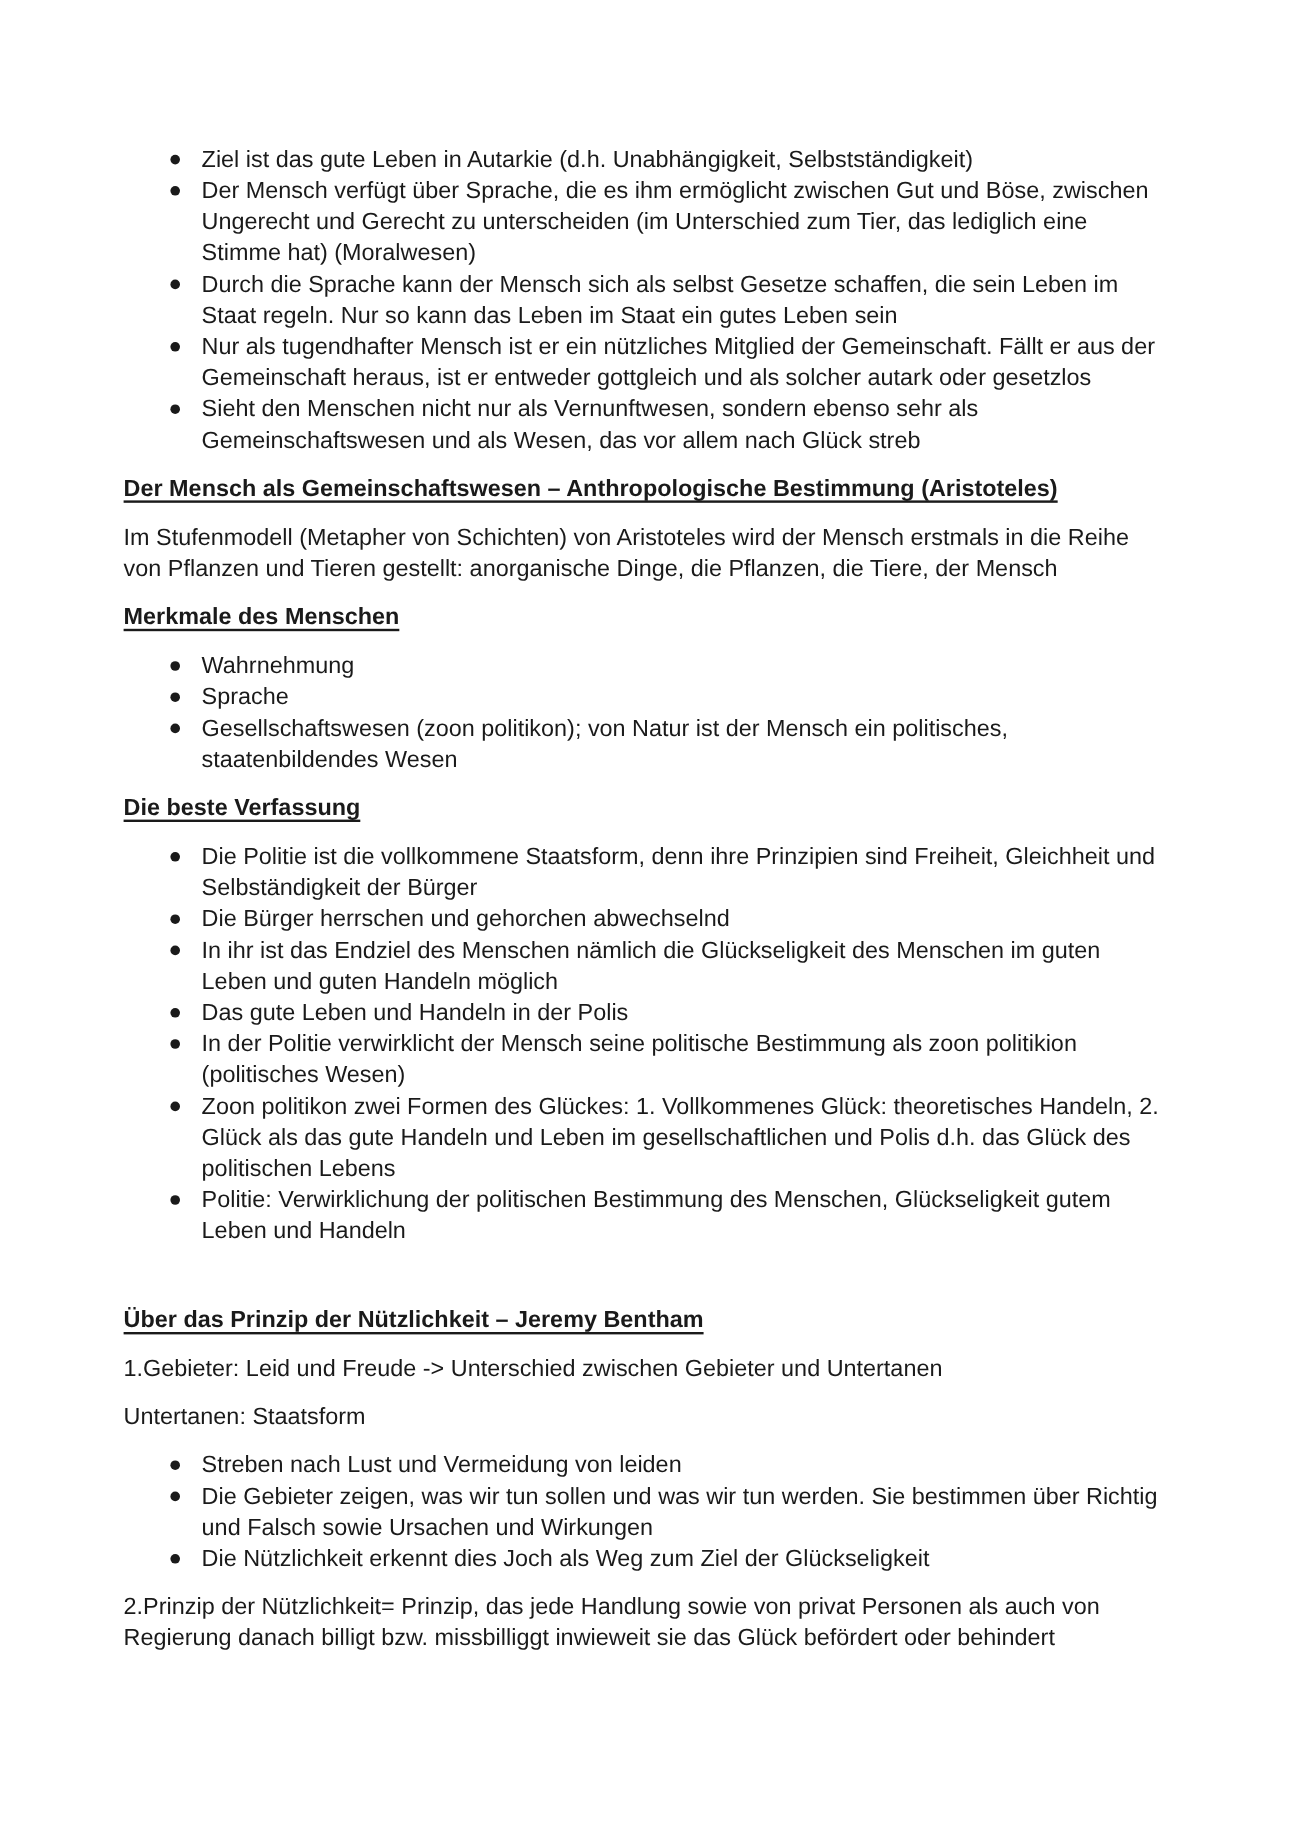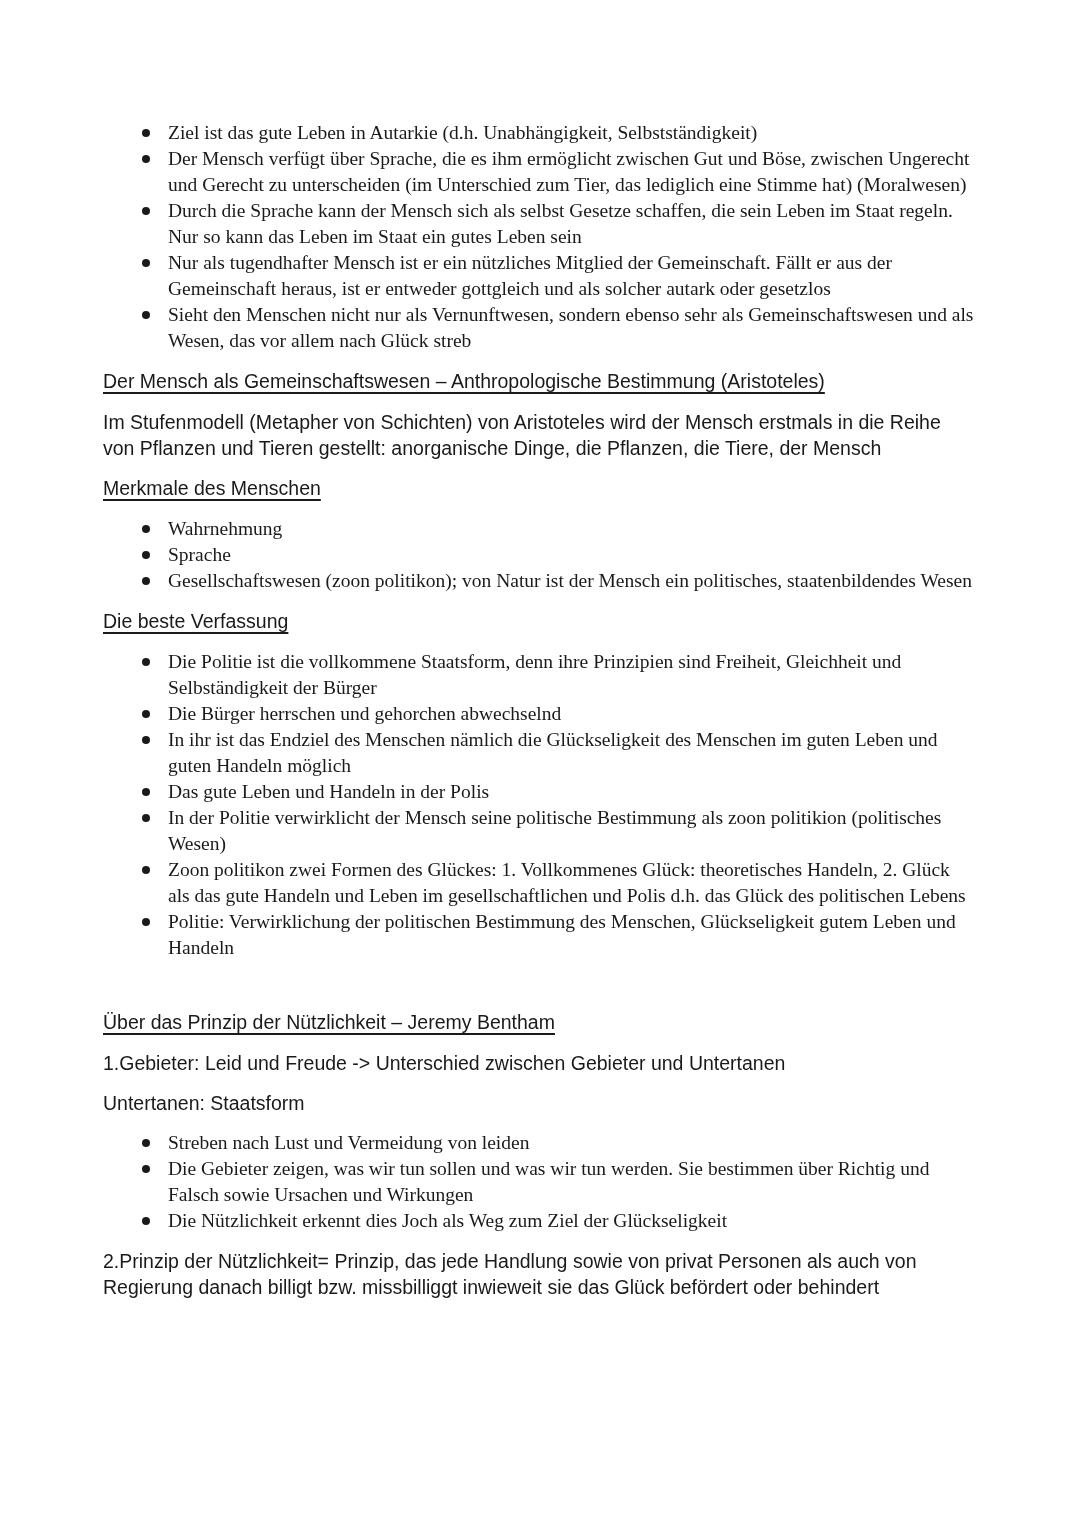--- a/index.html
+++ b/index.html
@@ -25,30 +25,29 @@
     font-size: 19.5px;
     line-height: 26px;
   }
   .content p.para {
     margin: 0 0 14px 0;
   }
   .content h2.heading {
     margin: 0 0 14px 0;
     font-size: 19.5px;
     line-height: 27px;
-    font-weight: 400;
+    font-weight: 700;
     text-decoration: underline;
     text-decoration-thickness: 2px;
     text-underline-offset: 4px;
   }
   .content ul.bullets {
     list-style: none;
     margin: 0 0 14px 0;
     padding: 0 0 0 37px;
-    font-family: Liberation Serif, serif;
   }
   .content ul.bullets li {
     position: relative;
     padding-left: 28px;
     margin: 0;
   }
   .content ul.bullets li .marker {
     position: absolute;
     left: 2px;
     top: 9px;

